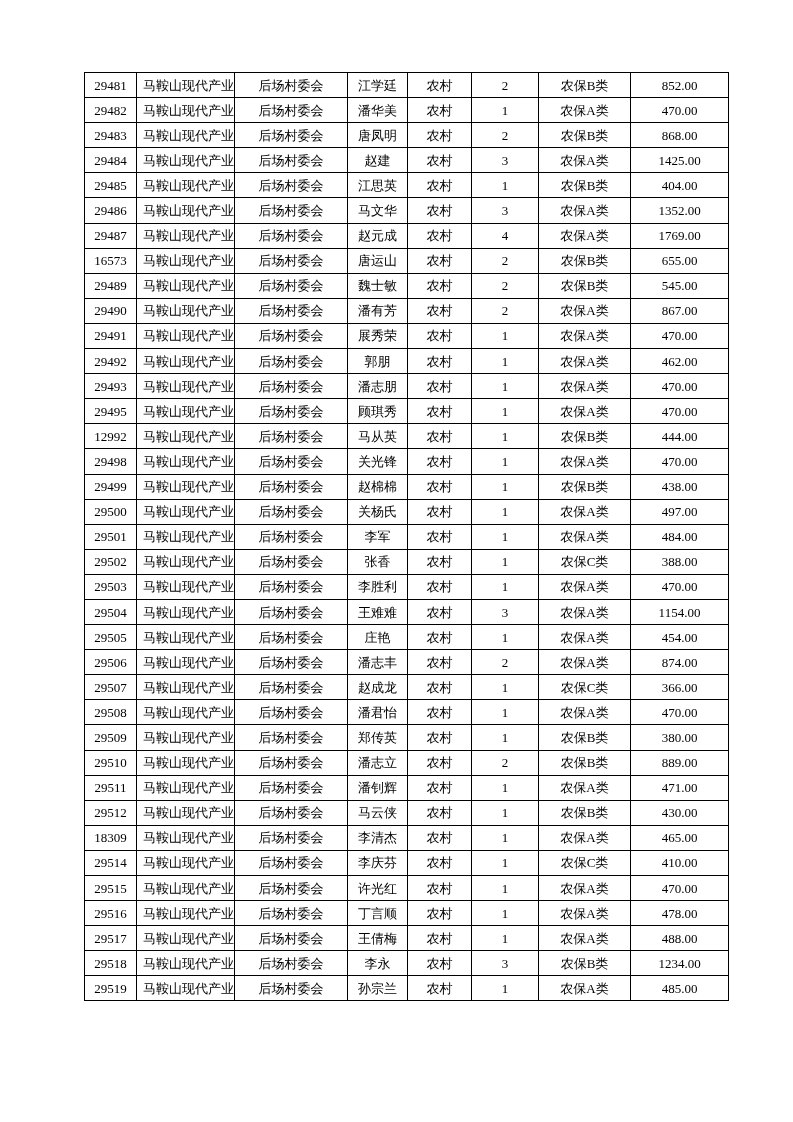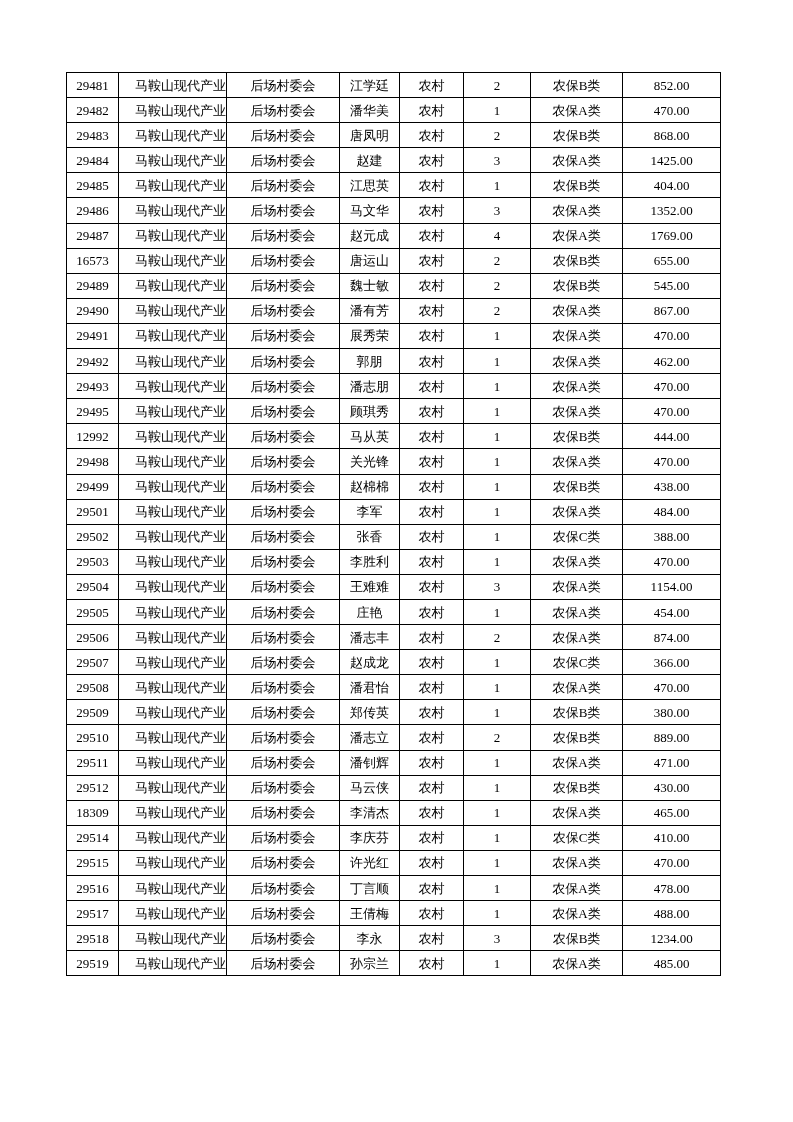--- a/index.html
+++ b/index.html
@@ -10,21 +10,21 @@
   }
   .page {
     position: relative;
     width: 793px;
     height: 1122px;
     background: #ffffff;
     overflow: hidden;
   }
   table.data-table {
     position: absolute;
-    left: 66px;
+    left: 84px;
     top: 72px;
     border-collapse: collapse;
     table-layout: fixed;
     border-radius: 22px;
   }
   table.data-table td {
     border: 1.5px solid #000000;
     height: 24.1px;
     padding: 0;
     font-size: 13px;
@@ -40,21 +40,21 @@
   col.c1 { width: 93px; }
   col.c2 { width: 113px; }
   col.c3 { width: 60px; }
   col.c4 { width: 64px; }
   col.c5 { width: 67px; }
   col.c6 { width: 92px; }
   col.c7 { width: 98px; }
   
   table.data-table td.col1 {
     text-align: right;
-    padding-left: 16px;
+    padding-left: 6px;
   }
 </style>
 </head>
 <body>
 
 <div class="page">
   <table class="data-table">
     <colgroup>
       <col class="c0">
         <col class="c1">
@@ -230,20 +230,30 @@
           <td class="col0">29499</td>
           <td class="col1">马鞍山现代产业</td>
           <td class="col2">后场村委会</td>
           <td class="col3">赵棉棉</td>
           <td class="col4">农村</td>
           <td class="col5">1</td>
           <td class="col6">农保B类</td>
           <td class="col7">438.00</td>
         </tr>
         <tr>
+          <td class="col0">29500</td>
+          <td class="col1">马鞍山现代产业</td>
+          <td class="col2">后场村委会</td>
+          <td class="col3">关杨氏</td>
+          <td class="col4">农村</td>
+          <td class="col5">1</td>
+          <td class="col6">农保A类</td>
+          <td class="col7">497.00</td>
+        </tr>
+        <tr>
           <td class="col0">29501</td>
           <td class="col1">马鞍山现代产业</td>
           <td class="col2">后场村委会</td>
           <td class="col3">李军</td>
           <td class="col4">农村</td>
           <td class="col5">1</td>
           <td class="col6">农保A类</td>
           <td class="col7">484.00</td>
         </tr>
         <tr>

